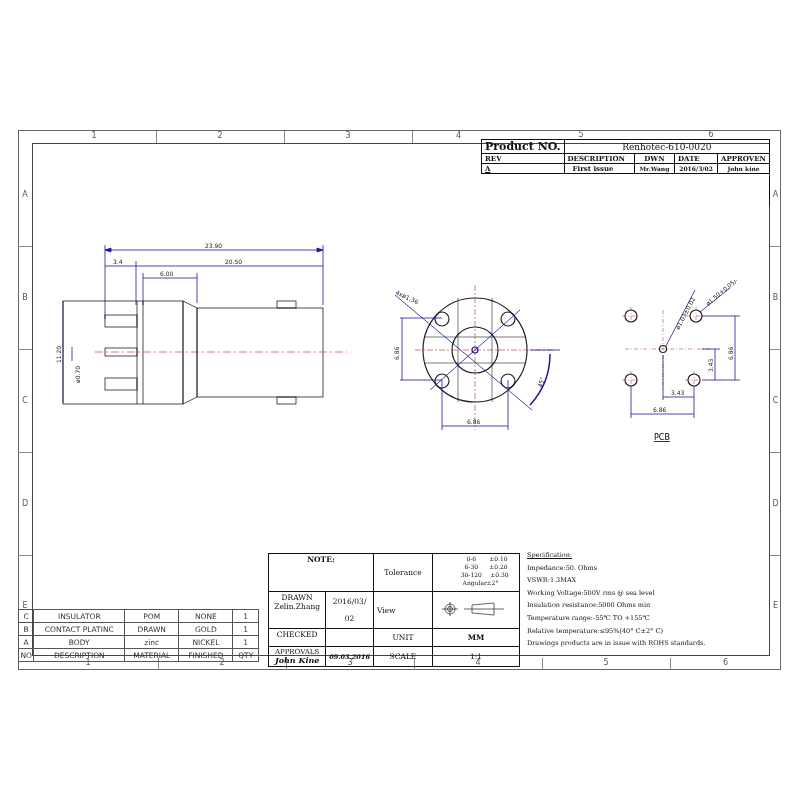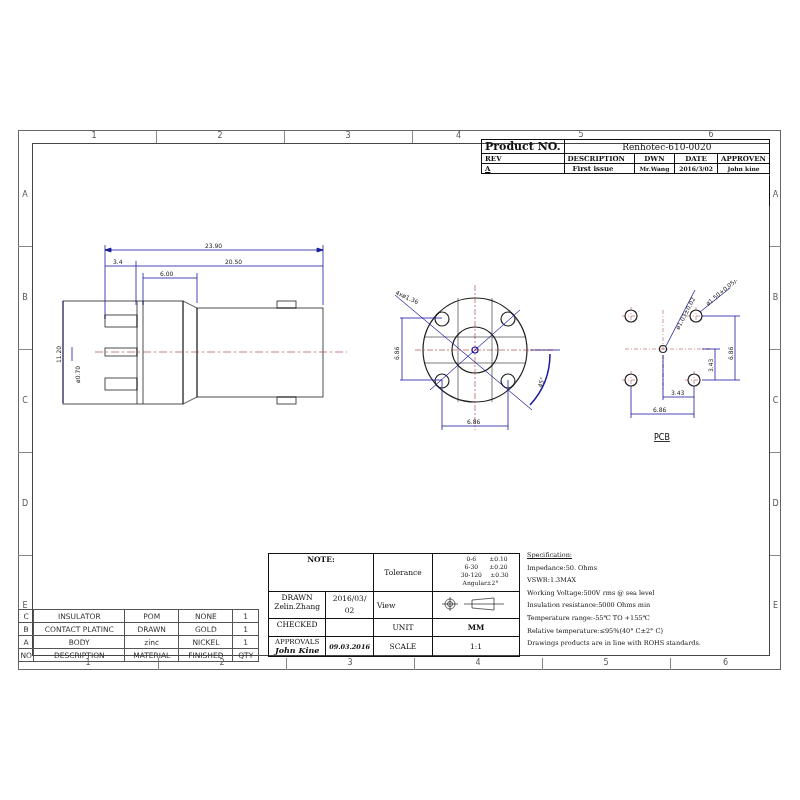--- a/index.html
+++ b/index.html
@@ -66,21 +66,21 @@
 <table class="abs title-block">
   <tbody>
       <tr style="height:12px;">
     <td style="width:48px;font-size:11px;margin-left:20px;">Product NO.</td>
     <td colspan="4" style="text-align:center;font-size:9px;font-weight:normal;">Renhotec-610-0020</td>
   </tr>
   <tr style="height:8px;">
     <td>REV</td>
     <td style="width:85px;">DESCRIPTION</td>
     <td style="text-align:center;width:45px;">DWN</td>
-    <td style="text-align:center;width:45px;">DATE</td>
+    <td style="text-align:left;width:45px;">DATE</td>
     <td style="text-align:center;">APPROVEN</td>
   </tr>
   <tr style="height:8px;">
     <td style="text-decoration:underline;">A</td>
     <td style="padding-left:8px;">First issue</td>
     <td style="text-align:center;font-size:6px;">Mr.Wang</td>
     <td style="text-align:center;font-size:6px;">2016/3/02</td>
     <td style="text-align:center;font-size:6px;">John kine</td>
   </tr>
 </tbody>
@@ -249,21 +249,21 @@
       <div><span style="display:inline-block;width:36px;">6-30</span><span>±0.20</span></div>
       <div><span style="display:inline-block;width:38px;">30-120</span><span>±0.30</span></div>
       <div><span style="display:inline-block;width:24px;">Angular</span><span>±2°</span></div>
     </td>
   </tr>
   <tr style="height:20px;">
     <td style="width:52px;line-height:9px;">
       <div>DRAWN</div>
       <div>Zelin.Zhang</div>
     </td>
-    <td style="line-height:12px;">2016/03/ 02</td>
+    <td style="line-height:17px;">2016/03/ 02</td>
     <td style="text-align:left;vertical-align:middle;">View</td>
     <td style="vertical-align:middle;">
       <svg width="80" height="14">
         <g stroke="#222" stroke-width="0.7" fill="none">
           <circle cx="14" cy="7" r="5"></circle>
               <circle cx="14" cy="7" r="2.5"></circle>
           <line x1="6" y1="7" x2="22" y2="7"></line>
               <line x1="14" y1="0" x2="14" y2="14"></line>
           <polygon points="36,3 58,1 58,13 36,11"></polygon>
           <line x1="28" y1="7" x2="68" y2="7"></line>
@@ -290,14 +290,14 @@
   </table>
 
 <div class="abs spec">
   <div class="head">Specification:</div>
   <div>Impedance:50. Ohms</div>
   <div>VSWR:1.3MAX</div>
   <div>Working Voltage:500V rms @ sea level</div>
   <div>Insulation resistance:5000 Ohms min</div>
   <div>Temperature range:-55℃ TO +155℃</div>
   <div>Relative temperature:≤95%(40° C±2° C)</div>
-  <div>Drawings products are in line with ROHS standards.</div>
+  <div>Drawings products are in issue with ROHS standards.</div>
 </div>
 
 </body></html>

